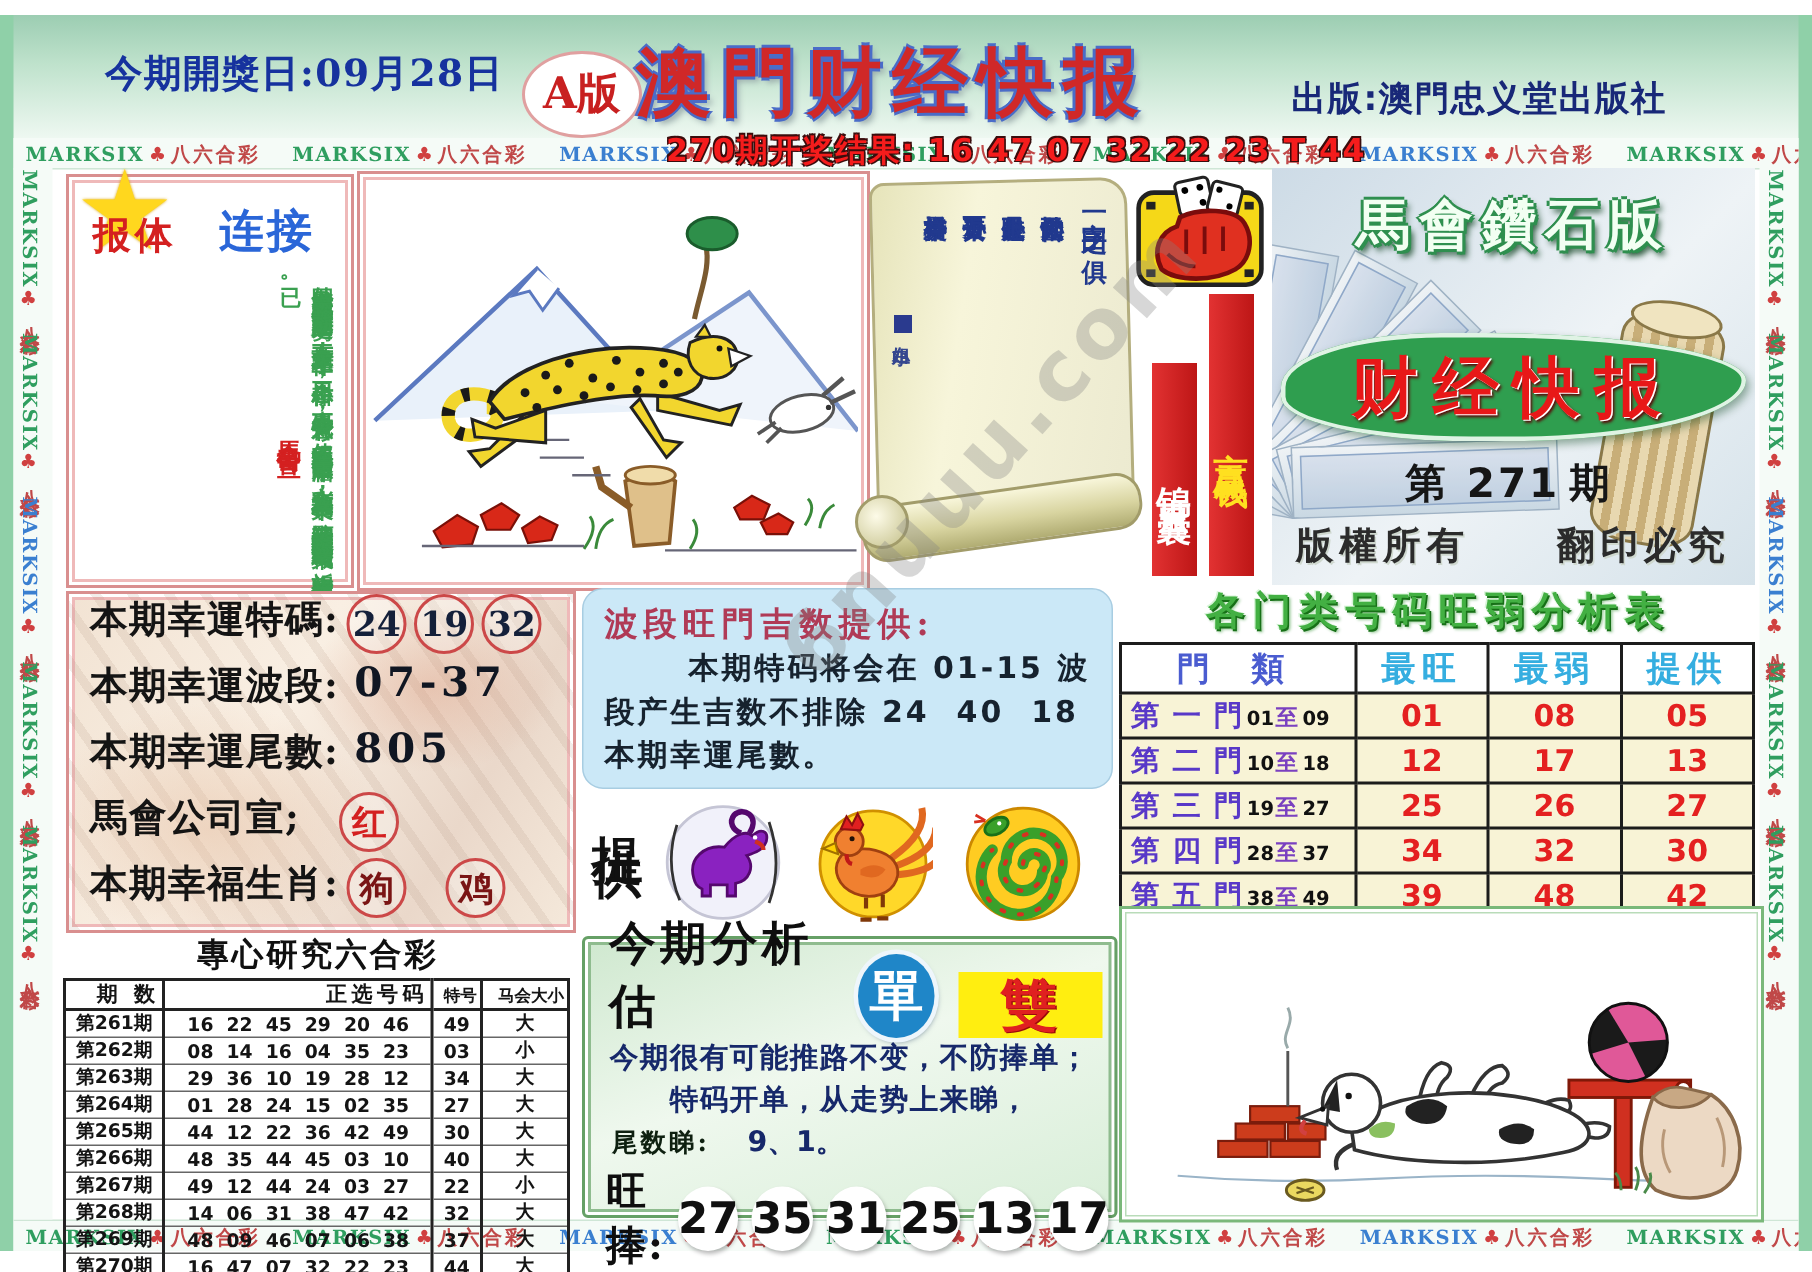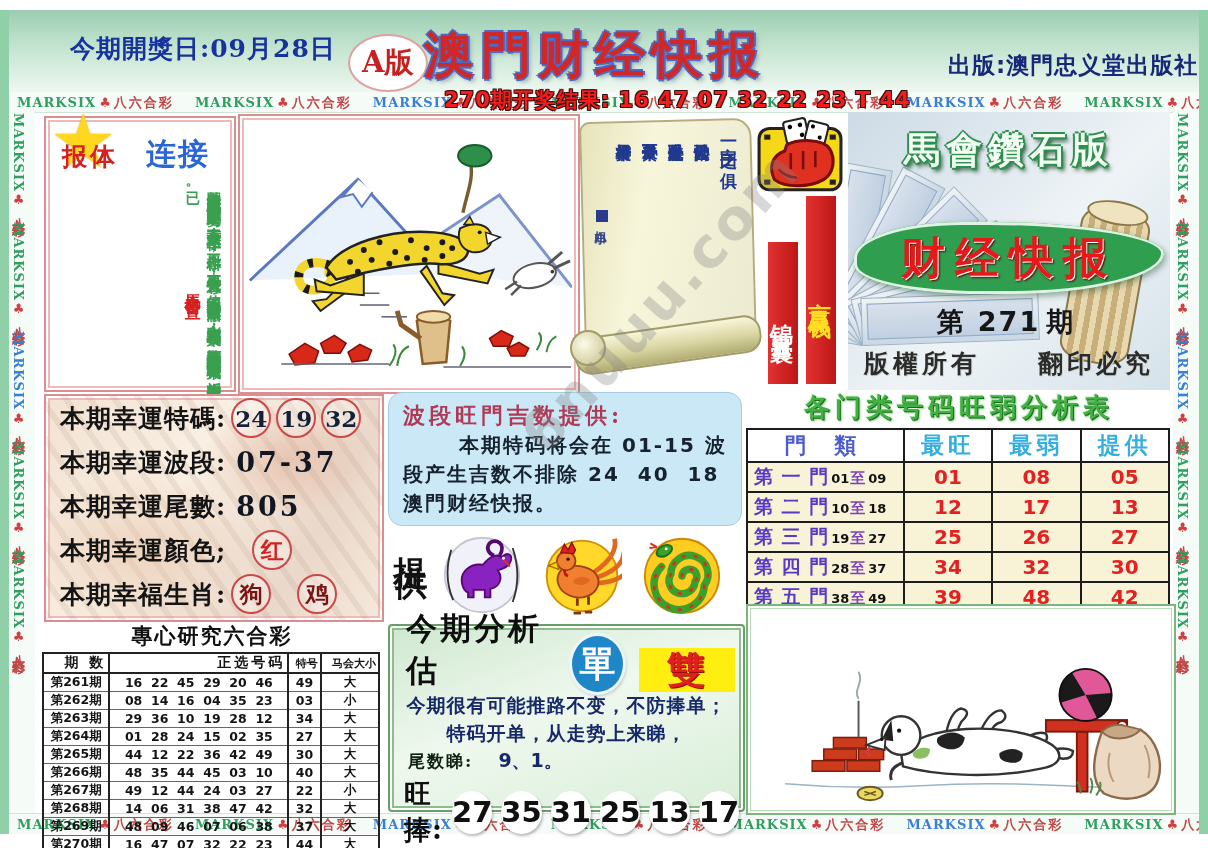--- a/index.html
+++ b/index.html
@@ -6,21 +6,21 @@
   .page{position:relative;width:1208px;height:848px;background:#fff;overflow:hidden;
         font-family:"DejaVu Sans",sans-serif;}
   
   .masthead{position:absolute;left:0;top:10px;width:1208px;height:82px;
     background:linear-gradient(180deg,#9ccdb2 0%,#bfe2cc 40%,#eef8f1 100%);}
   .m-date{position:absolute;left:70px;top:22px;font:bold 25px "DejaVu Serif",serif;color:#16329e;letter-spacing:1px;text-align:right;}
   .m-edition{position:absolute;left:348px;top:24px;background:#fff;border:2px solid #e0a0a0;
     border-radius:50%;padding:7px 12px;font:bold 29px "DejaVu Serif",serif;color:#c82020;}
   .m-title{position:absolute;left:424px;top:12px;font:bold 50px "DejaVu Serif",serif;color:#d02828;
     letter-spacing:7px;text-shadow:2px 0 0 #4a6cc8,-2px 0 0 #4a6cc8,0 2px 0 #4a6cc8,0 -2px 0 #4a6cc8,3px 3px 4px #9aa;}
-  .m-pub{position:absolute;left:948px;top:40px;font:bold 23px "DejaVu Sans",sans-serif;color:#182878;letter-spacing:1px;}
+  .m-pub{position:absolute;left:861px;top:40px;font:bold 23px "DejaVu Sans",sans-serif;color:#182878;letter-spacing:1px;}
   
   .edge{position:absolute;background:#8fd0a8;}
   .edge-l{left:0;top:10px;width:9px;height:824px;}
   .edge-r{left:1199px;top:10px;width:9px;height:824px;}
   .b-strip{position:absolute;background:#f5fbf7;overflow:hidden;white-space:nowrap;}
   .b-top{left:9px;top:92px;width:1190px;height:20px;border-bottom:1px solid #cfe6d6;}
   .b-bottom{left:9px;top:813px;width:1190px;height:20px;border-top:1px solid #cfe6d6;}
   .b-left{left:9px;top:112px;width:26px;height:701px;writing-mode:vertical-rl;}
   .b-right{left:1173px;top:112px;width:26px;height:701px;writing-mode:vertical-rl;}
   .bu{display:inline-block;margin:1px 8px;font:bold 13px "DejaVu Serif",serif;}
@@ -100,21 +100,21 @@
   .dia-issue .no{font-family:"DejaVu Sans",sans-serif;letter-spacing:2px;margin:0 6px;}
   .dia-copy{position:absolute;bottom:10px;left:16px;right:16px;display:flex;justify-content:space-between;z-index:5;
     font:bold 25px "DejaVu Serif",serif;color:#2b2b2b;letter-spacing:4px;text-shadow:1px 1px 0 #cfd8cf;}
   
   .lucky{left:44px;top:394px;width:336px;height:224px;
     background:linear-gradient(120deg,#f2e3d3,#f9efe3 40%,#ead8ca 75%,#f5e9db);}
   .lucky::before{content:'';position:absolute;inset:0;
     background:radial-gradient(120px 80px at 72% 28%,rgba(214,142,112,.35),transparent 70%),
                radial-gradient(160px 120px at 28% 70%,rgba(226,186,156,.5),transparent 70%),
                repeating-linear-gradient(55deg,rgba(170,140,120,.15) 0 6px,transparent 6px 20px);}
-  .lk-row{position:relative;height:44px;display:flex;align-items:center;padding-left:14px;}
+  .lk-row{position:relative;height:44px;display:flex;padding-left:14px;}
   .lk-label{font:bold 25px "DejaVu Serif",serif;color:#141414;letter-spacing:1px;}
   .lk-c{width:40px;height:40px;margin-left:5px;border:2px solid #cc4848;border-radius:50%;
     display:flex;align-items:center;justify-content:center;
     font:bold 23px "DejaVu Serif",serif;color:#14203a;background:rgba(255,255,255,.28);box-sizing:border-box;}
   .lk-red{color:#d42020;} .lk-zo{color:#7a1414;} .lk-gap{margin-left:26px;}
   .lk-val{margin-left:10px;font:bold 27px "DejaVu Serif",serif;color:#101622;letter-spacing:3px;}
   
   .wave{position:absolute;left:388px;top:392px;width:354px;height:134px;background:#cbe8f7;
     border:1px solid #a8cde2;border-radius:14px;padding:8px 14px;box-sizing:border-box;}
   .wv-title{font:bold 22px "DejaVu Serif",serif;color:#b03a56;letter-spacing:4px;}
@@ -374,35 +374,35 @@
     </div>
     <div class="lk-row">
       <span class="lk-label">本期幸運波段:</span>
       <span class="lk-val">07-37</span>
     </div>
     <div class="lk-row">
       <span class="lk-label">本期幸運尾數:</span>
       <span class="lk-val">805</span>
     </div>
     <div class="lk-row">
-      <span class="lk-label">本期幸運顏色;</span>
+      <span class="lk-label">馬會公司宣;</span>
       <span class="lk-c lk-red lk-gap">红</span>
     </div>
     <div class="lk-row">
       <span class="lk-label">本期幸福生肖:</span>
       <span class="lk-c lk-zo">狗</span>
       <span class="lk-c lk-zo lk-gap">鸡</span>
     </div>
   </div>
 
   <div class="wave">
     <div class="wv-title">波段旺門吉数提供:</div>
     <div class="wv-line wv-i">本期特码将会在 01-15 波</div>
     <div class="wv-line">段产生吉数不排除 24  40  18</div>
-    <div class="wv-line">澳門财经快报。</div>
+    <div class="wv-line">本期幸運尾數。</div>
   </div>
 
   <div class="tg">
     <div class="tg-label">提供</div>
     <svg width="88" height="88" viewBox="0 0 86 86">
       <circle cx="43" cy="43" r="40" fill="#f1f1fa" stroke="#c5c5d5" stroke-width="2"></circle>
       <path d="M10 16 q-9 28 2 54" stroke="#333" stroke-width="2" fill="none"></path>
       <path d="M76 14 q10 30 0 58" stroke="#333" stroke-width="2" fill="none"></path>
       <path d="M22 54 C18 40 30 30 44 32 C52 22 60 20 64 24 C70 18 76 20 74 28 C72 34 66 36 60 38 C66 46 62 56 52 58 L52 67 L46 67 L46 59 L34 59 L34 67 L28 67 L28 62 C24 60 23 58 22 54 Z" fill="#8a22c0" stroke="#55086e" stroke-width="2"></path>
       <path d="M62 22 C70 9 57 3 51 9 C47 14 50 20 56 22" fill="none" stroke="#55086e" stroke-width="4"></path>

